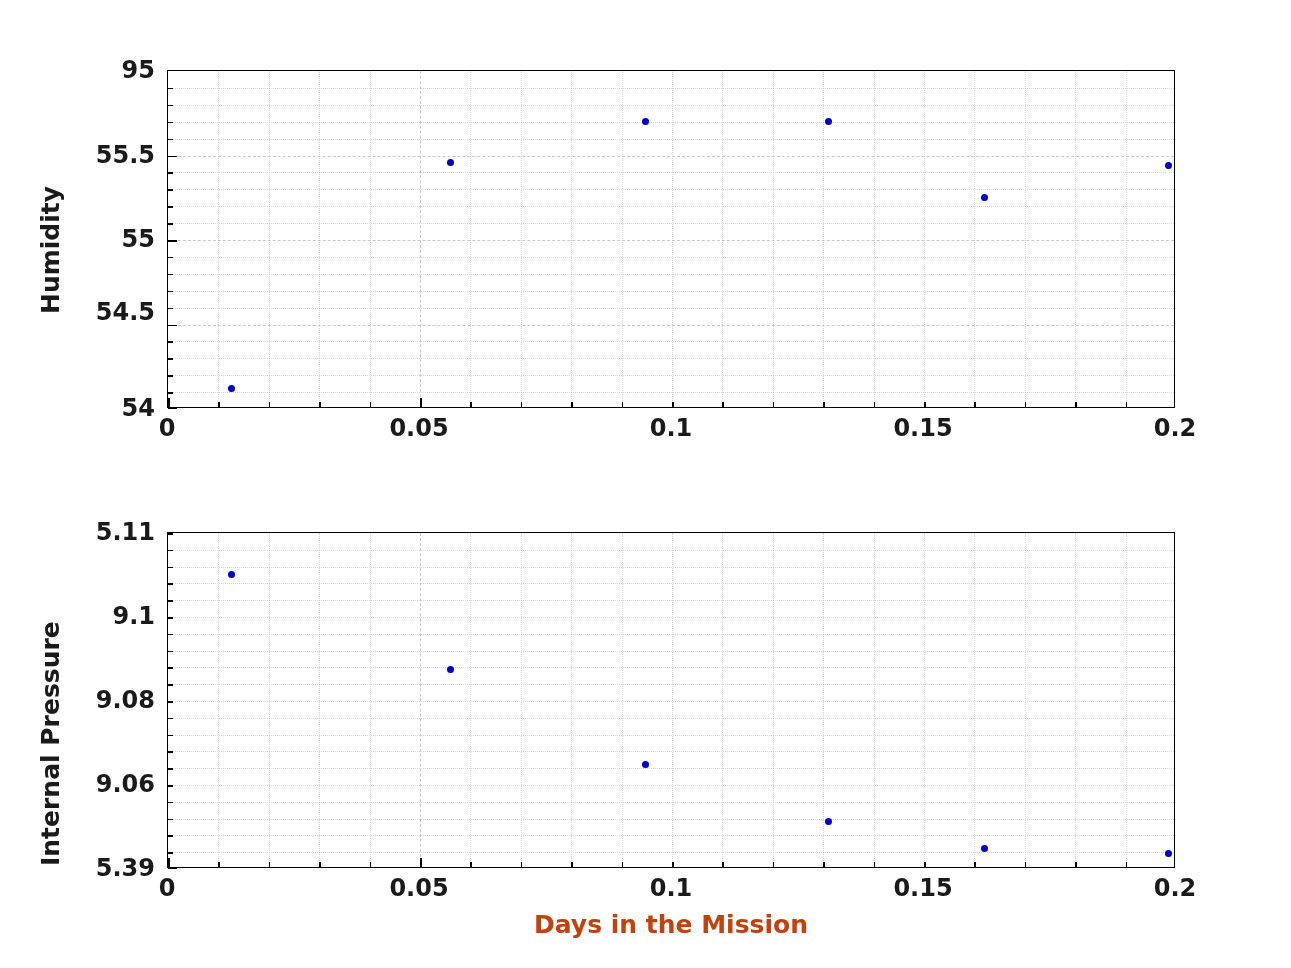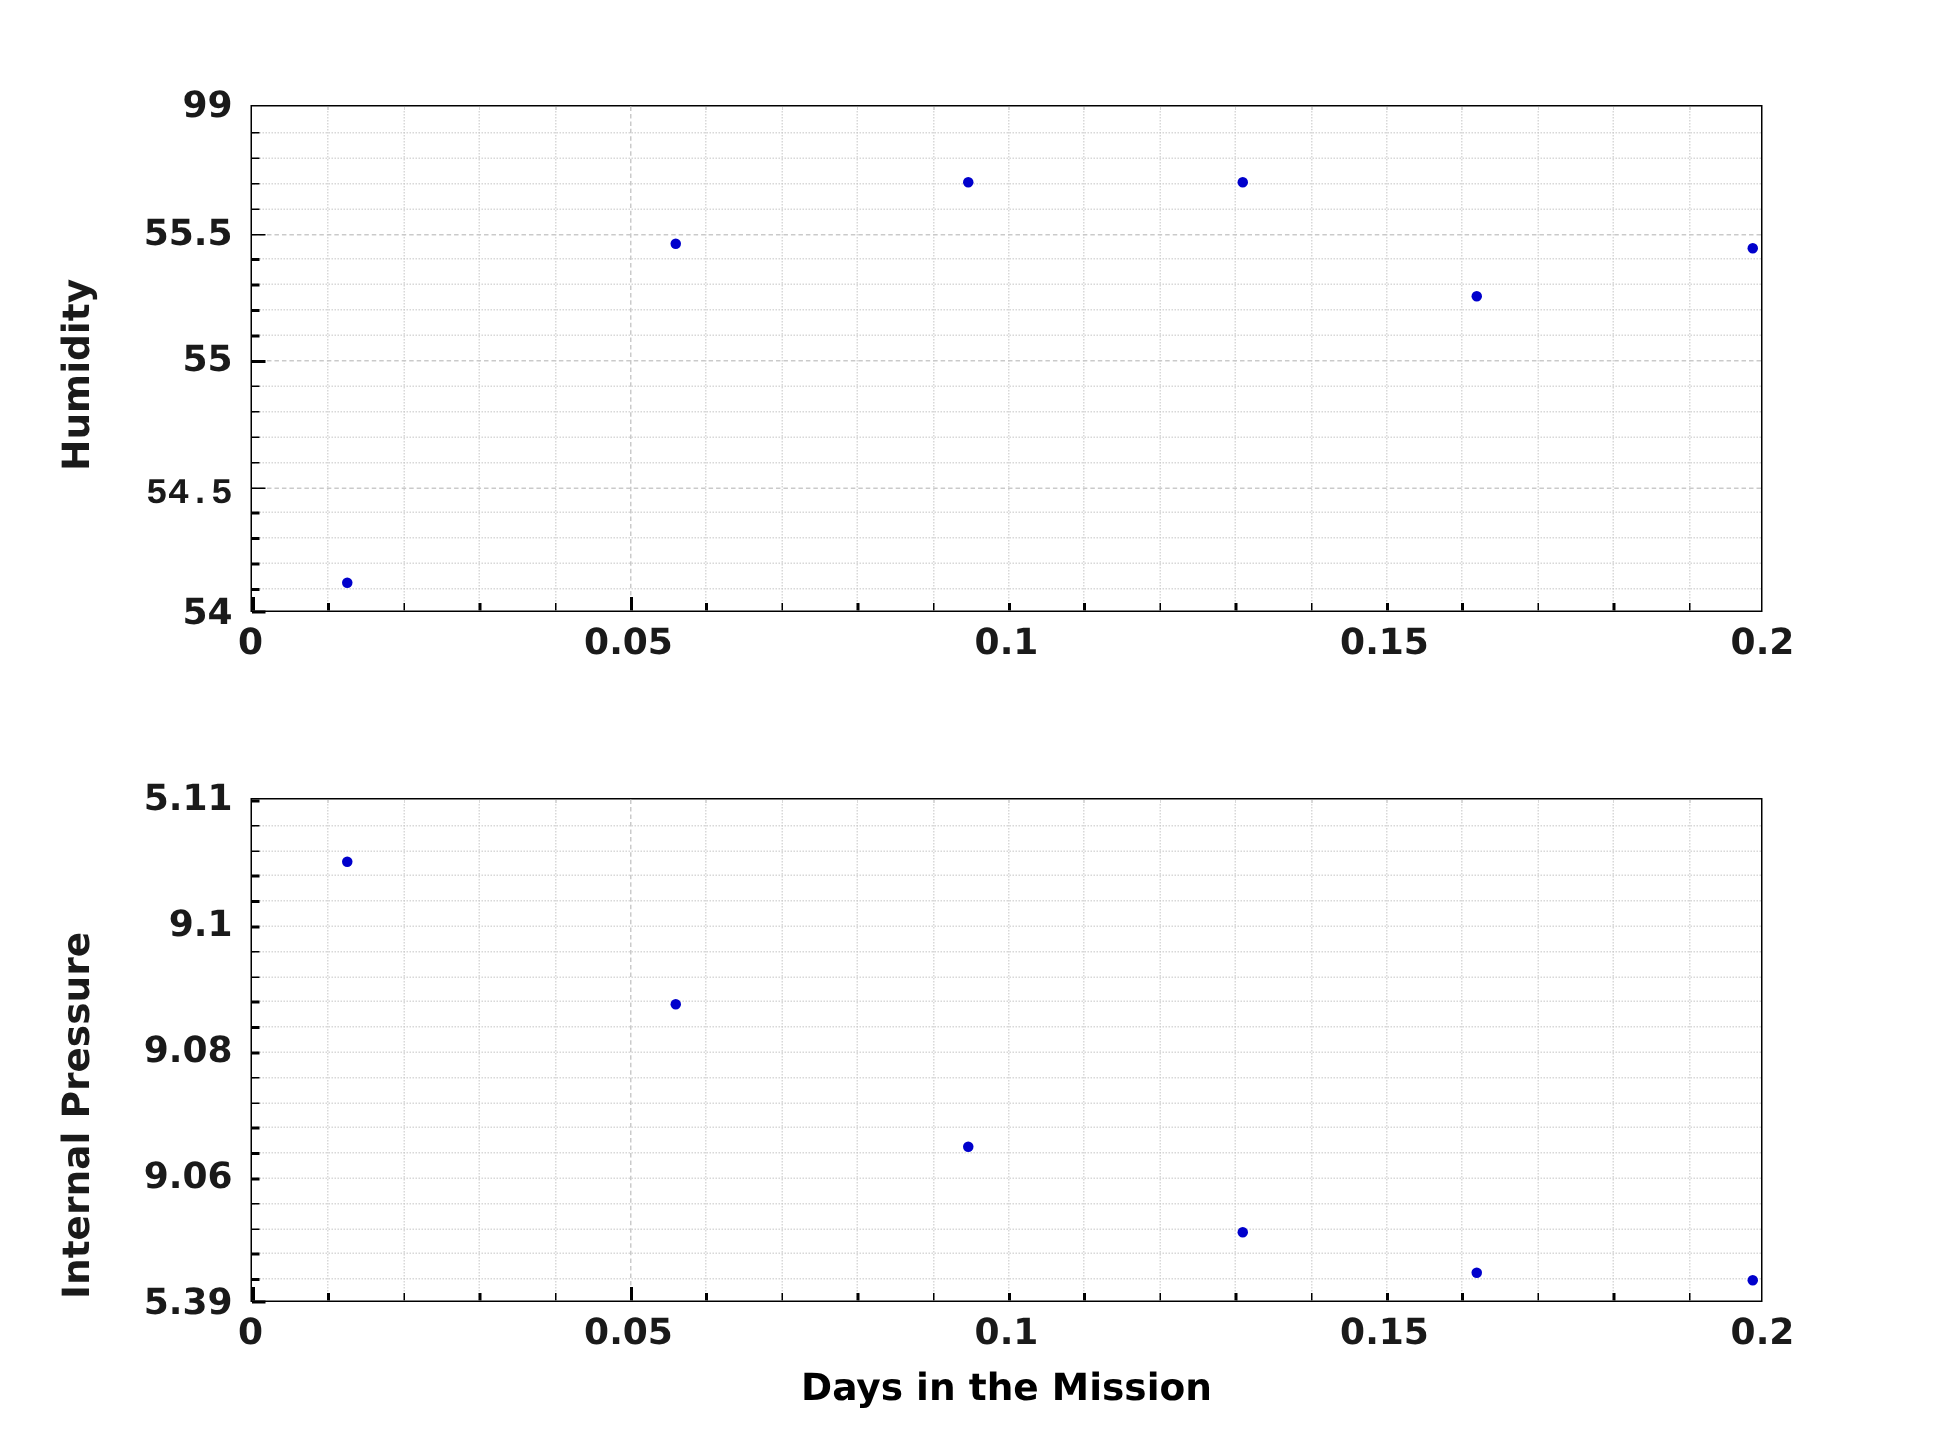--- a/index.html
+++ b/index.html
@@ -115,21 +115,21 @@
   #ylabel-humidity { left: 36px; top: 314px; }
   #ylabel-pressure { left: 36px; top: 406px; }
 
   .xlabel {
     position: absolute;
     left: 167px;
     width: 1008px;
     text-align: center;
     font-size: 25px;
     font-weight: bold;
-    color: #000000;
+    color: #c2410c;
   }
   #xlabel-pressure { top: 450px; }
 
   .tick-mark {
     position: absolute;
     background: #000000;
   }
 </style>
 </head>
 <body>
@@ -225,24 +225,24 @@
         <div class="tick-mark" style="top: 101.4px; left: 0px; height: 1.6px; width: 5px;"></div>
         <div class="tick-mark" style="top: 84.5px; left: 0px; height: 1.6px; width: 9px;"></div>
         <div class="tick-mark" style="top: 67.6px; left: 0px; height: 1.6px; width: 5px;"></div>
         <div class="tick-mark" style="top: 50.7px; left: 0px; height: 1.6px; width: 5px;"></div>
         <div class="tick-mark" style="top: 33.8px; left: 0px; height: 1.6px; width: 5px;"></div>
         <div class="tick-mark" style="top: 16.9px; left: 0px; height: 1.6px; width: 5px;"></div>
       </div>
 
     <div class="ytick-col" id="yticks-humidity">
         <div class="ytick" style="top: 338px;">54</div>
-        <div class="ytick" style="top: 260px; font-family: Liberation Mono, monospace;">54.5</div>
+        <div class="ytick" style="top: 242px;">54.5</div>
         <div class="ytick" style="top: 169px;">55</div>
         <div class="ytick" style="top: 84.5px; margin-left: 24px;">55.5</div>
-        <div class="ytick" style="top: 0px;">99</div>
+        <div class="ytick" style="top: 0px;">95</div>
       </div>
     <div class="xtick-row" id="xticks-humidity">
         <div class="xtick" style="left: 0px;">0</div>
         <div class="xtick" style="left: 252px;">0.05</div>
         <div class="xtick" style="left: 504px;">0.1</div>
         <div class="xtick" style="left: 756px;">0.15</div>
         <div class="xtick" style="left: 1008px;">0.2</div>
       </div>
 
     <div class="ylabel" id="ylabel-humidity">Humidity</div>

